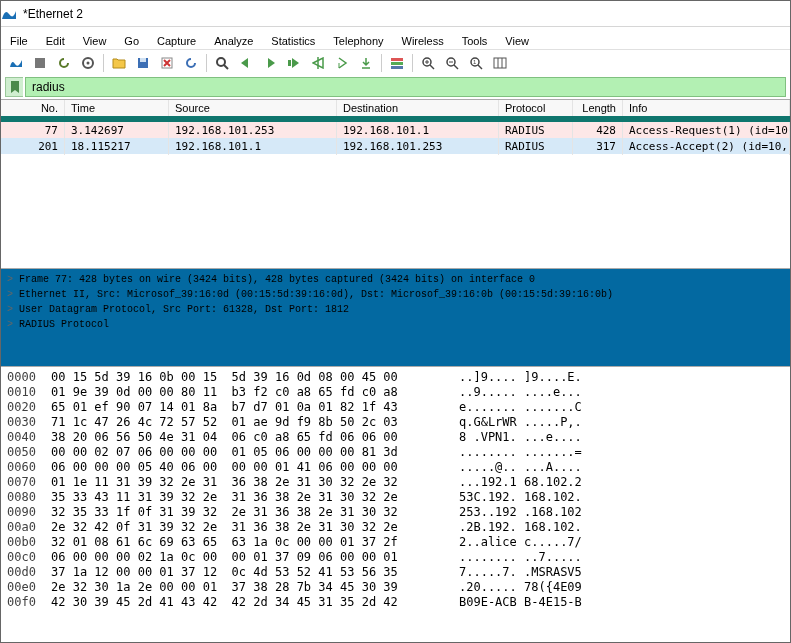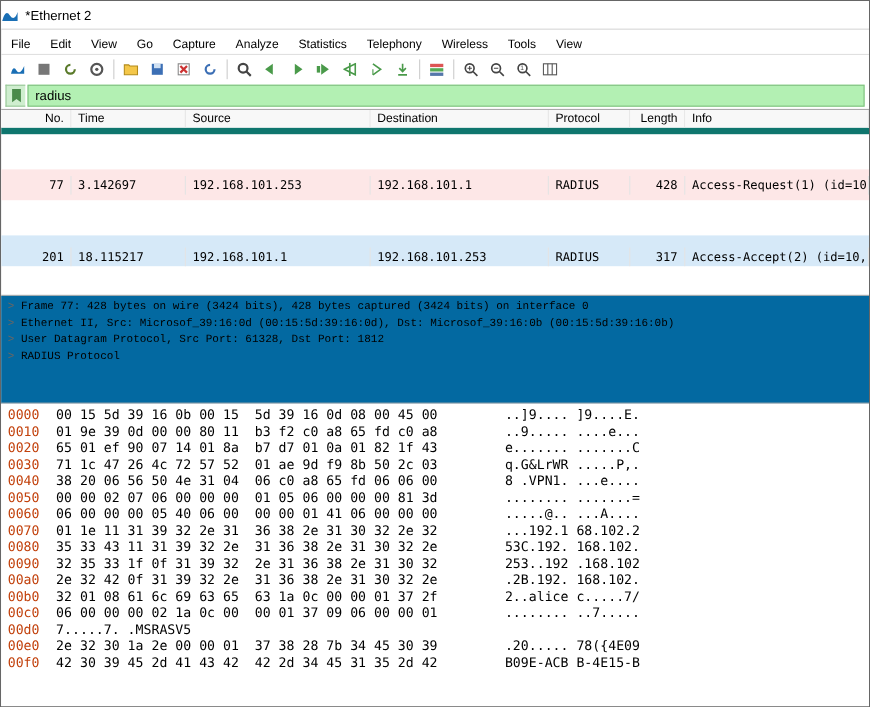--- a/index.html
+++ b/index.html
@@ -105,23 +105,23 @@
     position:relative;
   }
   .col-no{width:64px; text-align:right;}
   .col-time{width:104px;}
   .col-src{width:168px;}
   .col-dst{width:162px;}
   .col-proto{width:74px;}
   .col-len{width:50px; text-align:right;}
   .col-info{flex:1; border-right:none;}
   .pbody{flex:1; position:relative;}
-  .prow{ display:flex; font-size:11px; height:28px; align-items:center;margin-top:32px;}
+  .prow{ display:flex; font-size:11px; height:16px; align-items:center;}
   .prow.r0{ background:#fde7e7; }
-  .prow.r1{ background:#d6e9f8;align-items:flex-end; }
+  .prow.r1{ background:#d6e9f8; }
   .details {
     border-bottom: 1px solid #aaa;
     height: 98px;
     padding: 3px 6px;
     font-family:Liberation Mono, monospace;
     font-size: 10px;
     line-height: 15px;
     overflow:auto;
     background:#0369a1;
   }
@@ -132,21 +132,21 @@
   .hexpane{
     flex:1;
     padding: 3px 6px;
     font-family:"Consolas","Lucida Console",monospace;
     font-size: 12px;
     line-height: 15px;
     overflow:auto;
     background:#fff;
   }
   .hx{ display:flex; gap:0; white-space:pre;}
-  .hx .off{ color:#c2410c; width:44px;}
+  .hx .off{ color:#404040; width:44px;}
   .hx .b{ width:408px;}
   .hx .a{ }
   svg{display:block;}
 </style>
 </head>
 <body>
 
 <div class="titlebar">
   <span class="logo">
     <svg viewBox="0 0 16 16" width="16" height="16">
@@ -350,16 +350,16 @@
     <div class="hx"><span class="off">0030</span><span class="b">71 1c 47 26 4c 72 57 52  01 ae 9d f9 8b 50 2c 03</span><span class="a">q.G&amp;LrWR .....P,.</span></div>
     <div class="hx"><span class="off">0040</span><span class="b">38 20 06 56 50 4e 31 04  06 c0 a8 65 fd 06 06 00</span><span class="a">8 .VPN1. ...e....</span></div>
     <div class="hx"><span class="off">0050</span><span class="b">00 00 02 07 06 00 00 00  01 05 06 00 00 00 81 3d</span><span class="a">........ .......=</span></div>
     <div class="hx"><span class="off">0060</span><span class="b">06 00 00 00 05 40 06 00  00 00 01 41 06 00 00 00</span><span class="a">.....@.. ...A....</span></div>
     <div class="hx"><span class="off">0070</span><span class="b">01 1e 11 31 39 32 2e 31  36 38 2e 31 30 32 2e 32</span><span class="a">...192.1 68.102.2</span></div>
     <div class="hx"><span class="off">0080</span><span class="b">35 33 43 11 31 39 32 2e  31 36 38 2e 31 30 32 2e</span><span class="a">53C.192. 168.102.</span></div>
     <div class="hx"><span class="off">0090</span><span class="b">32 35 33 1f 0f 31 39 32  2e 31 36 38 2e 31 30 32</span><span class="a">253..192 .168.102</span></div>
     <div class="hx"><span class="off">00a0</span><span class="b">2e 32 42 0f 31 39 32 2e  31 36 38 2e 31 30 32 2e</span><span class="a">.2B.192. 168.102.</span></div>
     <div class="hx"><span class="off">00b0</span><span class="b">32 01 08 61 6c 69 63 65  63 1a 0c 00 00 01 37 2f</span><span class="a">2..alice c.....7/</span></div>
     <div class="hx"><span class="off">00c0</span><span class="b">06 00 00 00 02 1a 0c 00  00 01 37 09 06 00 00 01</span><span class="a">........ ..7.....</span></div>
-    <div class="hx"><span class="off">00d0</span><span class="a">7.....7. .MSRASV5</span></div>
+    <div class="hx"><span class="off">00d0</span><span class="b">37 1a 12 00 00 01 37 12  0c 4d 53 52 41 53 56 35</span><span class="a">7.....7. .MSRASV5</span></div>
     <div class="hx"><span class="off">00e0</span><span class="b">2e 32 30 1a 2e 00 00 01  37 38 28 7b 34 45 30 39</span><span class="a">.20..... 78({4E09</span></div>
     <div class="hx"><span class="off">00f0</span><span class="b">42 30 39 45 2d 41 43 42  42 2d 34 45 31 35 2d 42</span><span class="a">B09E-ACB B-4E15-B</span></div>
   </div>
 
 </body></html>

